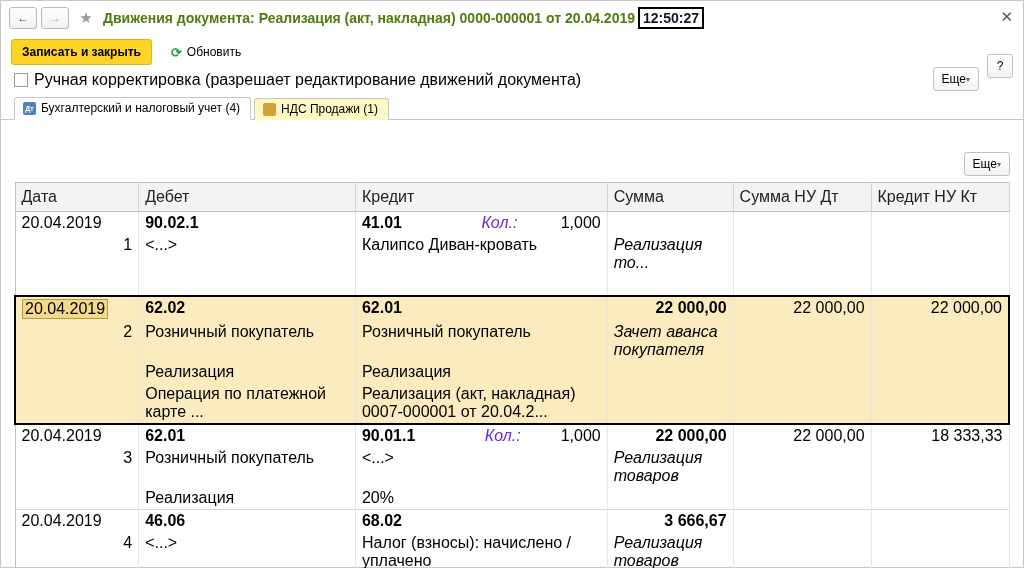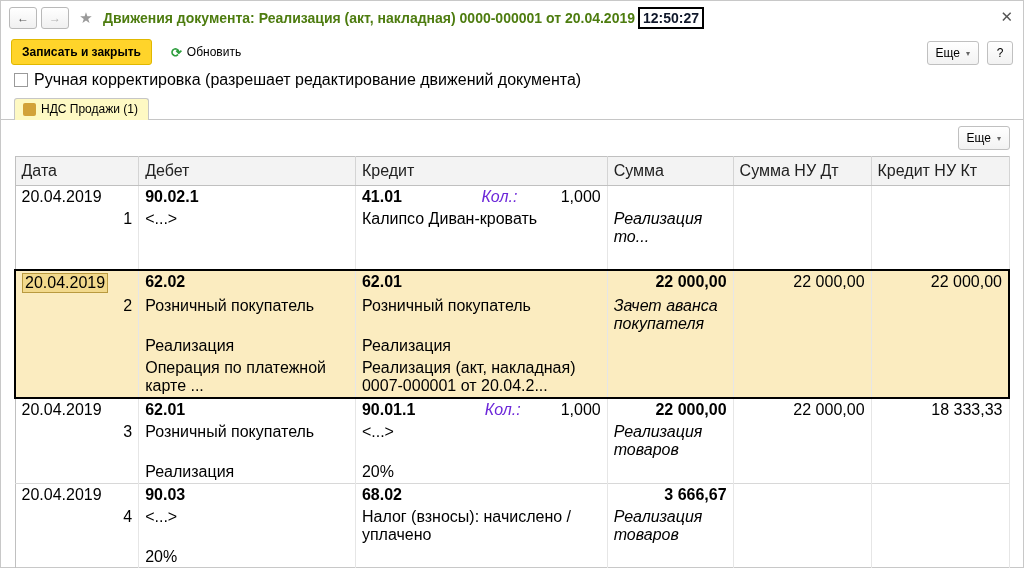--- a/index.html
+++ b/index.html
@@ -127,21 +127,21 @@
   }
   .btn-more {
     border: 1px solid #c0c0c0;
     border-radius: 3px;
     background: linear-gradient(#ffffff, #f2f2f2);
     padding: 4px 8px;
     font-size: 12px;
     cursor: pointer;
     display: flex;
     align-items: center;
-    gap: 6px;
+    margin-top: 26px;
   }
   .btn-help {
     border: 1px solid #c0c0c0;
     border-radius: 3px;
     background: linear-gradient(#ffffff, #f2f2f2);
     width: 24px;
     height: 22px;
     display: flex;
     align-items: center;
     justify-content: center;
@@ -301,20 +301,24 @@
       <div class="btn-help">?</div>
     </div>
   </div>
 
   <div class="checkrow">
     <span class="cbox"></span>
     <span>Ручная корректировка (разрешает редактирование движений документа)</span>
   </div>
 
   <div class="tabs">
+    <div class="tab active">
+      <span class="tab-ico ico-blue">Дт</span>
+      <span>Бухгалтерский и налоговый учет (4)</span>
+    </div>
     <div class="tab">
       <span class="tab-ico ico-gold"></span>
       <span>НДС Продажи (1)</span>
     </div>
   </div>
 
   <div class="tablewrap">
     <div class="table-toolbar">
       <div class="btn-more">
         <span>Еще</span>
@@ -429,21 +433,21 @@
           <td></td>
           <td>Реализация</td>
           <td>20%</td>
           <td class="ital"></td>
           <td></td>
           <td></td>
         </tr>
 
         <tr class="rowgroup sep">
           <td>20.04.2019</td>
-          <td class="bold">90.03</td>
+          <td class="bold">46.06</td>
           <td class="bold">68.02</td>
           <td class="cellnum bold">3 666,67</td>
           <td class="cellnum"></td>
           <td class="cellnum"></td>
         </tr>
         <tr class="rowgroup">
           <td class="subnum">4</td>
           <td class="gray">&lt;...&gt;</td>
           <td>Налог (взносы): начислено / уплачено</td>
           <td class="ital">Реализация товаров</td>

